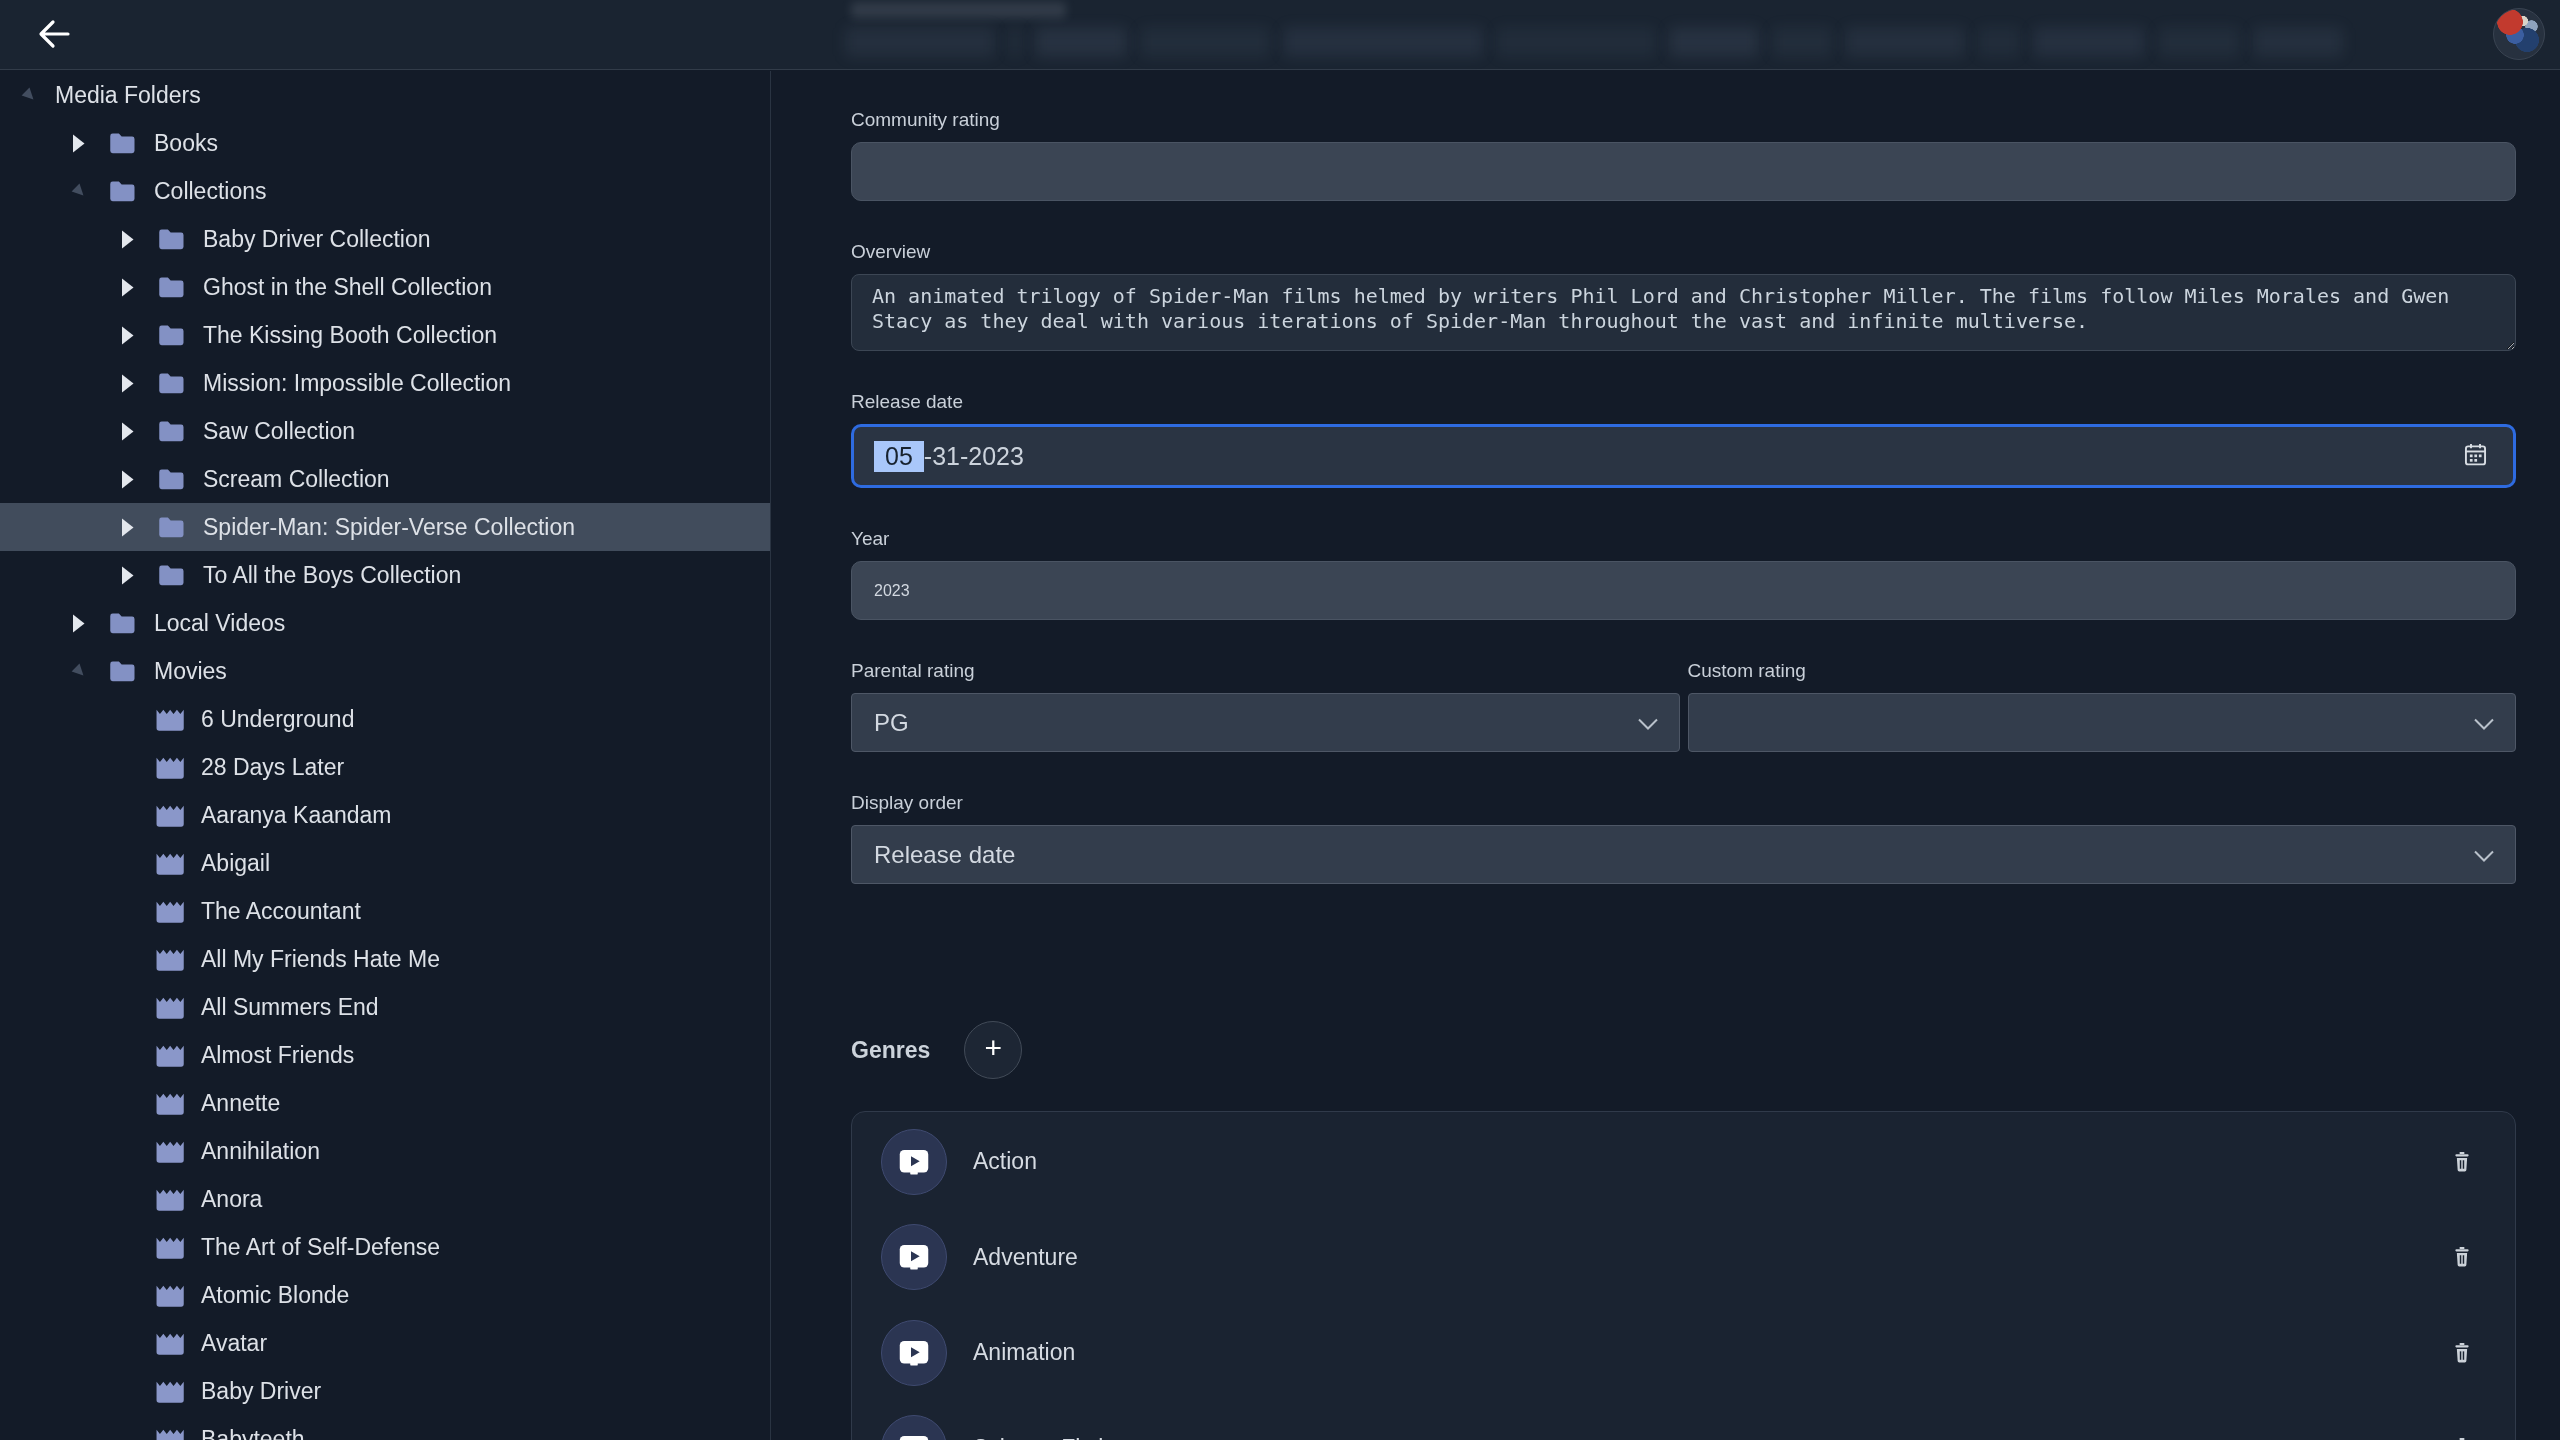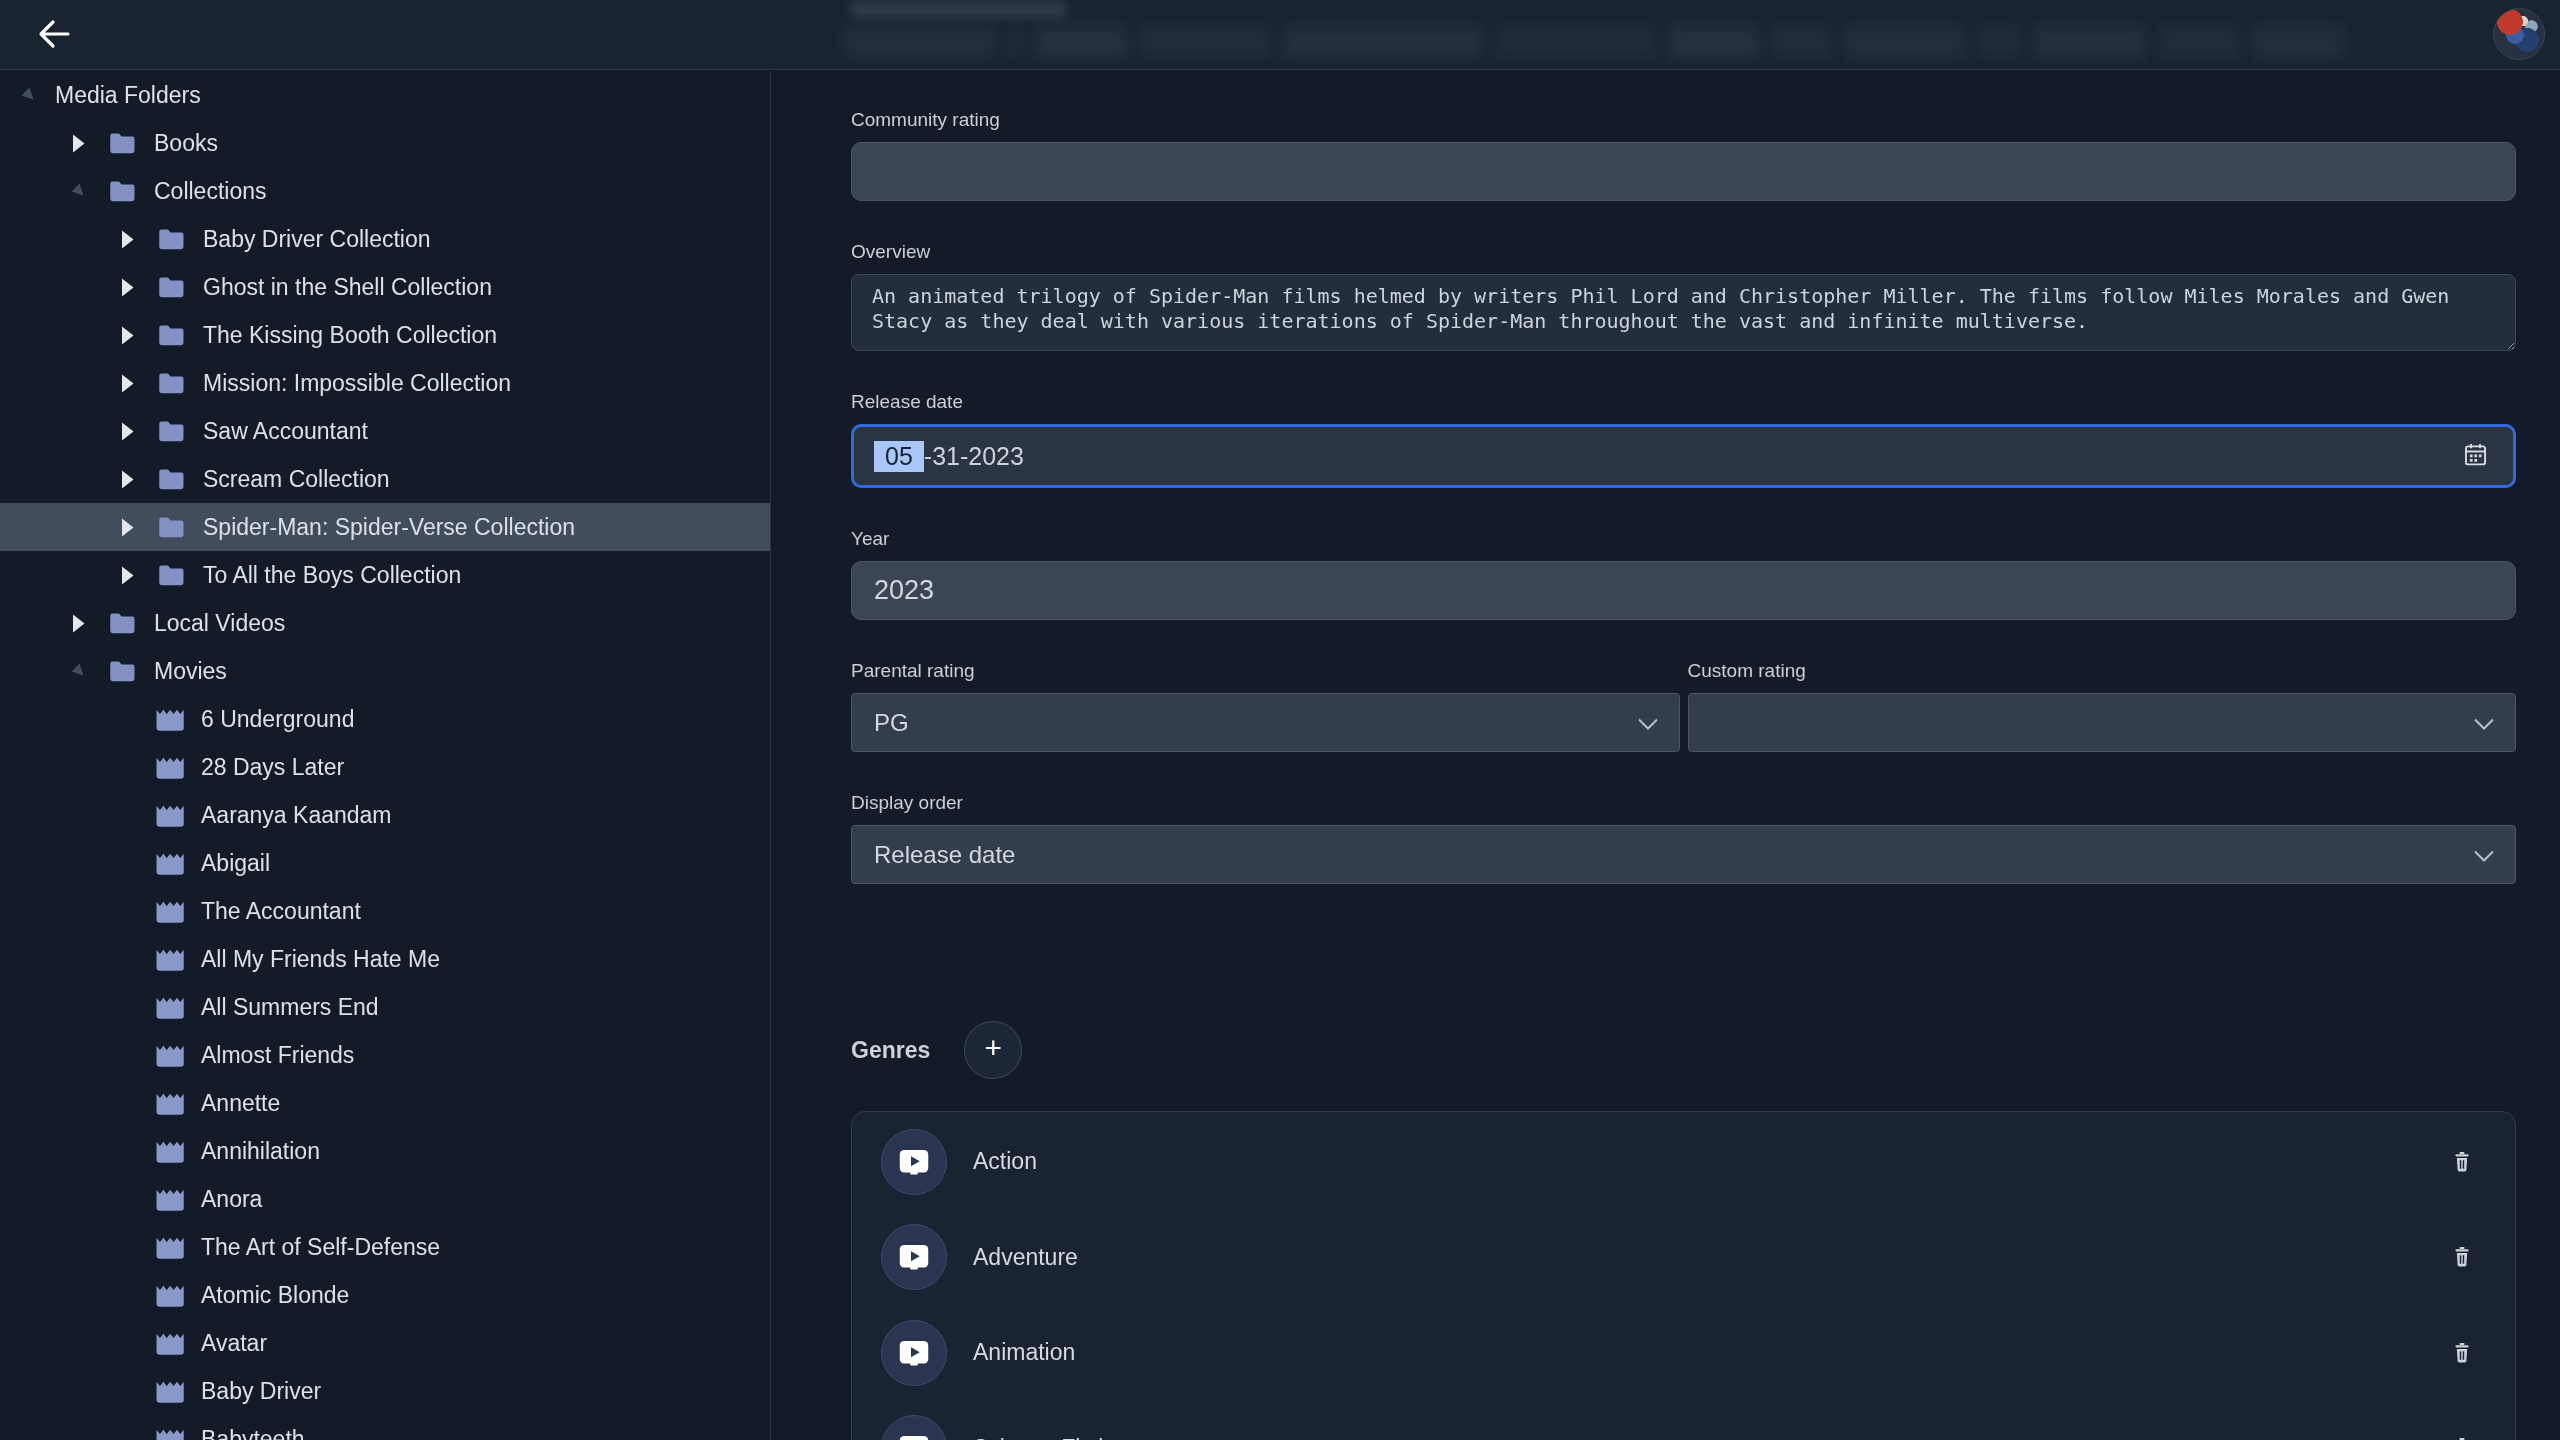--- a/index.html
+++ b/index.html
@@ -74,21 +74,21 @@
     position:absolute; left:771px; top:71px; right:0; bottom:0;
     padding:0 44px 0 80px; overflow:hidden;
   }
   .field-label {
     font-size:19px; line-height:24px; color:#c9d0d9; margin:39px 0 10px;
   }
   .field-label.first { margin-top:37px; }
   .text-input {
     width:100%; height:59px; border-radius:10px;
     background:#3b4554; border:1px solid #4a5463;
-    color:#d3d9e1; font-size:27px; padding:0 22px;
+    color:#d3d9e1; font-size:16px; padding:0 22px;
     font-family:"Liberation Sans", sans-serif; outline:none;
   }
   textarea.overview {
     width:100%; height:77px; border-radius:8px;
     background:#232d3b; border:1px solid #3c4654;
     color:#ccd5de; font-family:"DejaVu Sans Mono", monospace;
     font-size:20px; line-height:25px; padding:9px 20px;
     resize:vertical; outline:none; display:block;
   }
   .date-input {
@@ -265,21 +265,21 @@
       <span class="arrow-slot">
         <svg width="12" height="19" viewBox="0 0 12 19">
           <polygon points="0,0.5 0,18.5 11.5,9.5" fill="#e3e7ed"></polygon>
         </svg>
       </span>
       <span class="tree-icon">
         <svg width="38" height="30" viewBox="0 0 24 24">
           <path d="M2.6 6.3a1.9 1.9 0 0 1 1.9-1.9h5l2.2 2.4h8.4a1.9 1.9 0 0 1 1.9 1.9v9.5a1.9 1.9 0 0 1-1.9 1.9H4.5a1.9 1.9 0 0 1-1.9-1.9Z" fill="#8391c4"></path>
         </svg>
       </span>
-      <span class="tree-label">Saw Accountant</span>
+      <span class="tree-label">Saw Collection</span>
     </div>
     <div class="tree-row lvl2">
       <span class="arrow-slot">
         <svg width="12" height="19" viewBox="0 0 12 19">
           <polygon points="0,0.5 0,18.5 11.5,9.5" fill="#e3e7ed"></polygon>
         </svg>
       </span>
       <span class="tree-icon">
         <svg width="38" height="30" viewBox="0 0 24 24">
           <path d="M2.6 6.3a1.9 1.9 0 0 1 1.9-1.9h5l2.2 2.4h8.4a1.9 1.9 0 0 1 1.9 1.9v9.5a1.9 1.9 0 0 1-1.9 1.9H4.5a1.9 1.9 0 0 1-1.9-1.9Z" fill="#8391c4"></path>

